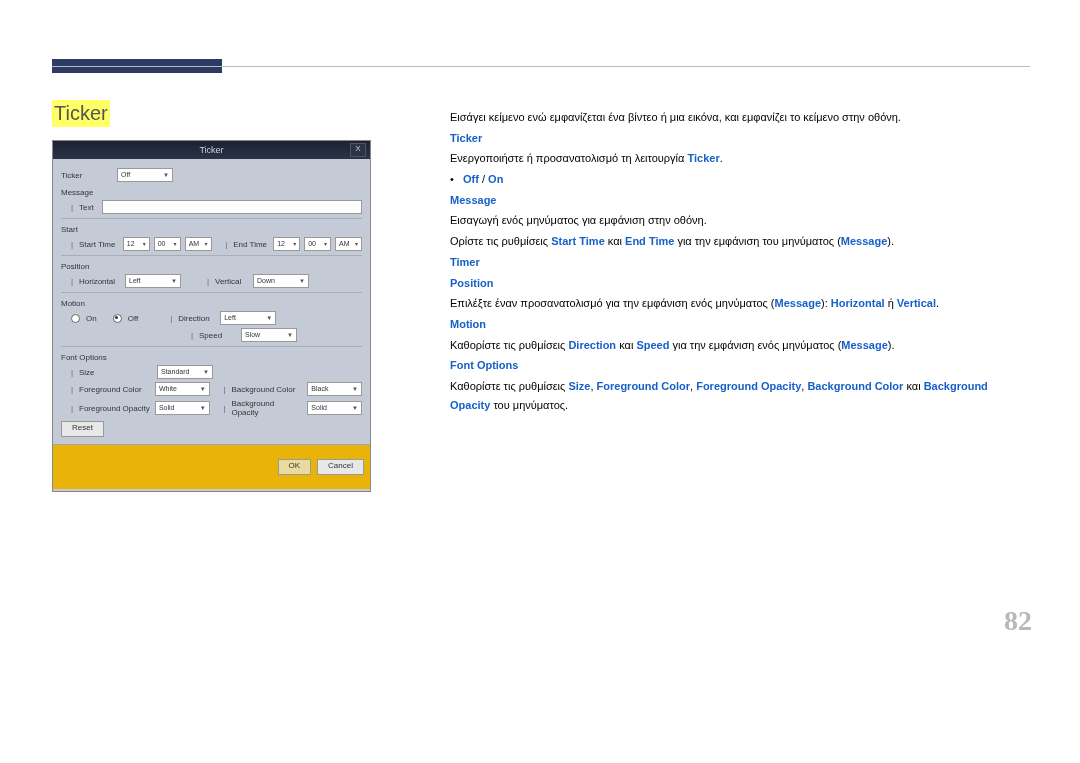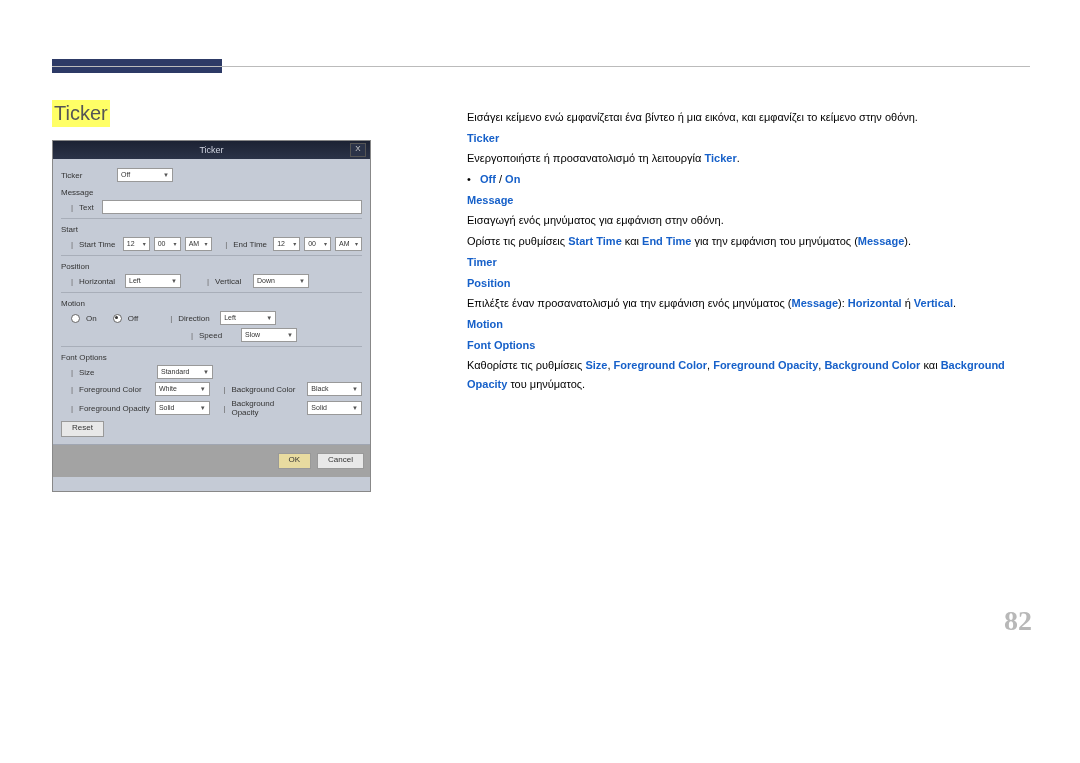--- a/index.html
+++ b/index.html
@@ -44,21 +44,21 @@
   
   .rcol {
     position: absolute;
     top: 106px;
     left: 450px;
     width: 580px;
     font-size: 11px;
     line-height: 1.7;
     color: #000;
   }
-  .rcol p { margin: 2px 17px; }
+  .rcol p { margin: 2px 0; }
   .term { color: #1660c9; font-weight: bold; }
   .bullet { margin-left: 14px; }
   
   .dialog {
     position: absolute;
     top: 140px;
     left: 52px;
     width: 317px;
     height: 350px;
     border: 1px solid #888;
@@ -153,22 +153,22 @@
     font-size: 8px;
     padding: 0 10px;
     display:inline-block;
     text-align:center;
   }
   .btn.primary { background:#e8dba0; }
   .dlg-footer {
     display:flex;
     justify-content:flex-end;
     gap:6px;
-    padding:8px 6px;
-    background:#a3a3a3;
+    padding:14px 6px;
+    background:#eab308;
     border-top:1px solid #a0a6b2;
     align-items:center;
   }
   .page-number {
     position: absolute;
     bottom: 28px;
     right: 48px;
     font-size: 28px;
     color: #b8b8b8;
     font-family: Georgia, serif;
@@ -353,20 +353,23 @@
       <span>Ορίστε τις ρυθμίσεις </span><span class="term">Start Time</span><span> και </span><span class="term">End Time</span><span> για την εμφάνιση του μηνύματος (</span><span class="term">Message</span><span>).</span>
     </p>
     <p><span class="term">Timer</span></p>
 
     <p><span class="term">Position</span></p>
     <p>
       <span>Επιλέξτε έναν προσανατολισμό για την εμφάνιση ενός μηνύματος (</span><span class="term">Message</span><span>): </span><span class="term">Horizontal</span><span> ή </span><span class="term">Vertical</span><span>.</span>
     </p>
 
     <p><span class="term">Motion</span></p>
+    <p>
+      <span>Καθορίστε τις ρυθμίσεις </span><span class="term">Direction</span><span> και </span><span class="term">Speed</span><span> για την εμφάνιση ενός μηνύματος (</span><span class="term">Message</span><span>).</span>
+    </p>
 
     <p><span class="term">Font Options</span></p>
     <p>
       <span>Καθορίστε τις ρυθμίσεις </span><span class="term">Size</span><span>, </span><span class="term">Foreground Color</span><span>, </span><span class="term">Foreground Opacity</span><span>, </span><span class="term">Background Color</span><span> και </span><span class="term">Background Opacity</span><span> του μηνύματος.</span>
     </p>
   </div>
 
   <div class="page-number">82</div>
 </div>
 

